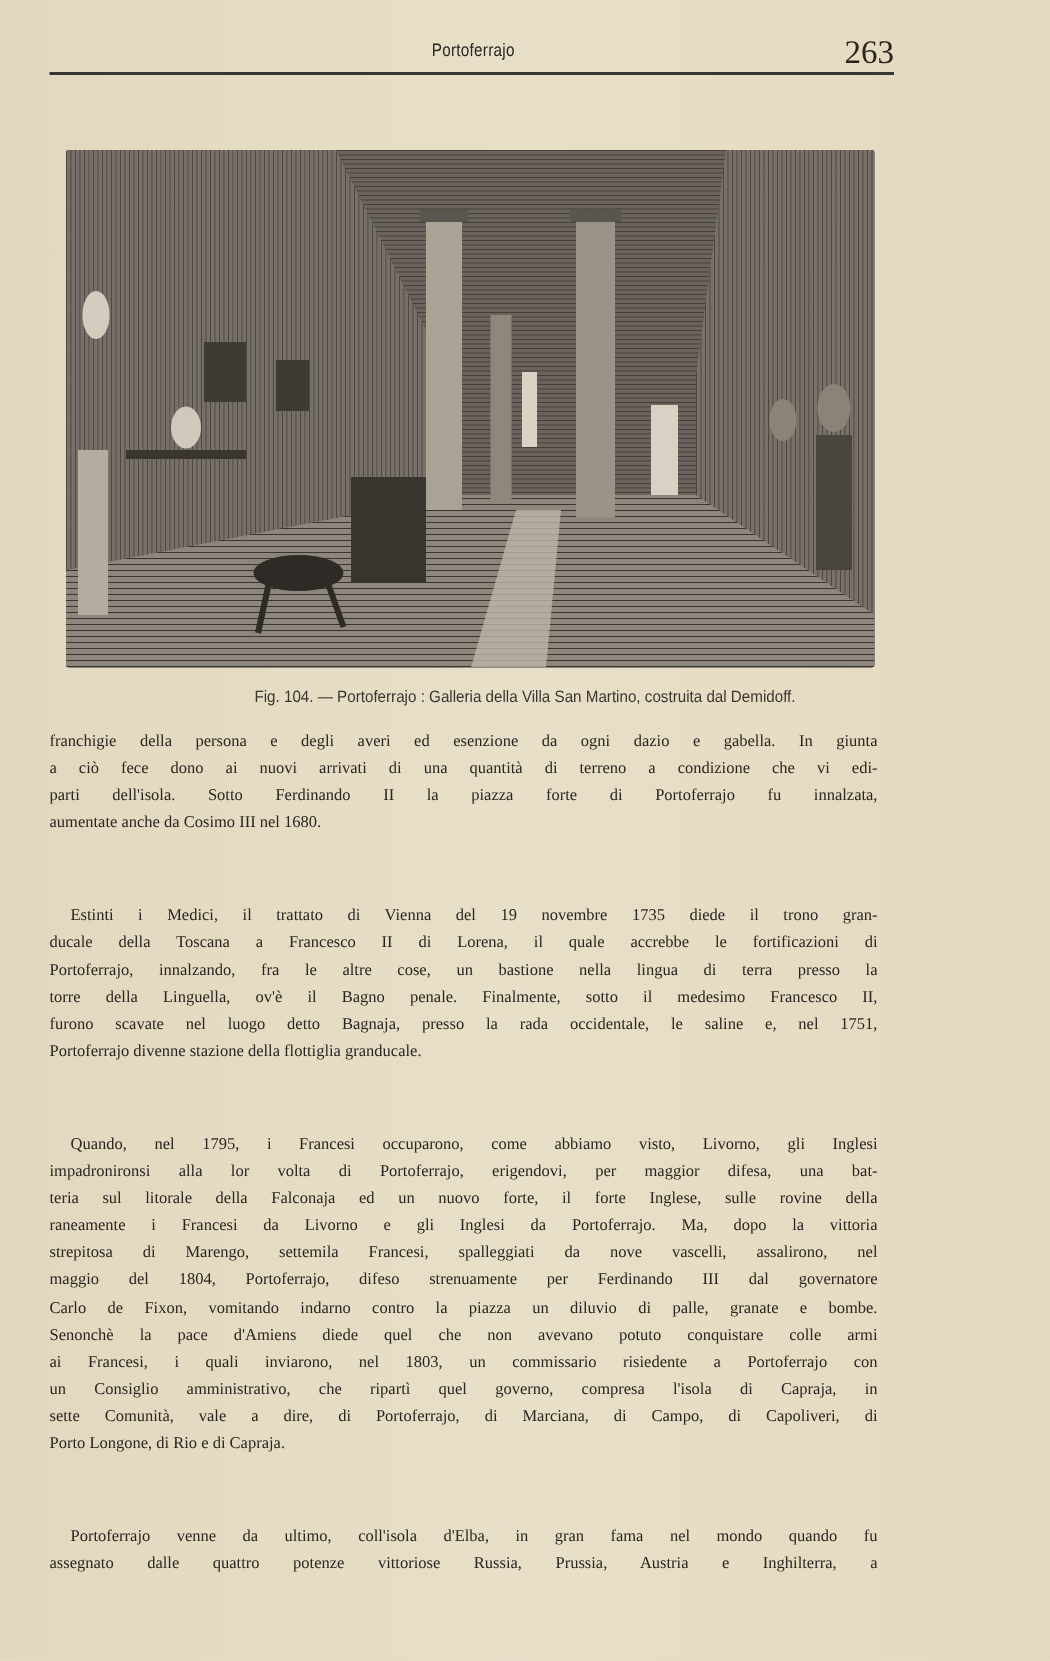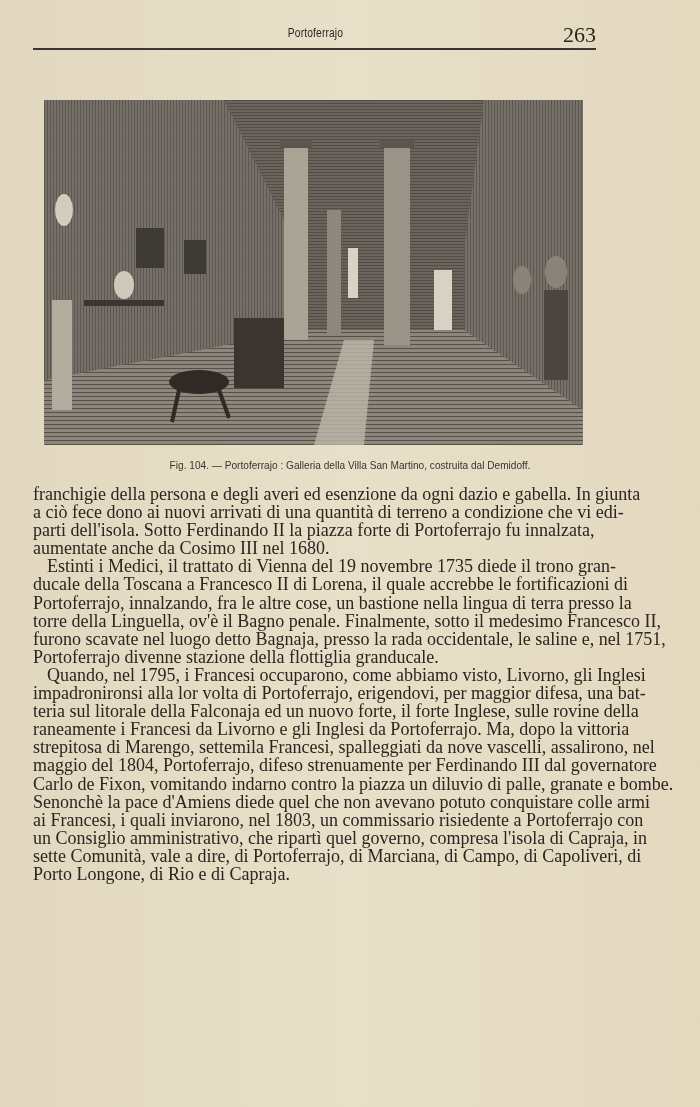--- a/index.html
+++ b/index.html
@@ -32,26 +32,26 @@
     background: #4a4540; overflow: hidden; border-radius: 2px;
   }
   .figure svg { width: 100%; height: 100%; display: block; }
   .caption {
     position: absolute; left: 0; right: 0; top: 459px; text-align: center;
     font-family: "Liberation Sans", sans-serif; font-size: 11px;
     transform: scaleX(0.92); color: #3a3530;
   }
   .body-text {
     position: absolute; left: 33px; top: 485px; width: 552px;
-    font-family: "Liberation Serif", serif; font-size: 18px; line-height: 18.1px;
+    font-family: "Liberation Serif", serif; font-size: 11px; line-height: 18.1px;
     text-align: justify;
   }
   .line { display: block; white-space: nowrap; text-align-last: justify; text-align: justify; }
   .line.last { text-align-last: left; }
-  .indent { padding-left: 14px; }
+  .indent { padding-left: 14px; margin-top: 44px; }
   .italic { }
 </style>
 </head>
 <body>
 
 <div class="header">
   <span class="running-title">Portoferrajo</span>
   <span class="page-number">263</span>
 </div>
 <div class="rule"></div>
@@ -140,13 +140,17 @@
       <span class="line">raneamente i Francesi da Livorno e gli Inglesi da Portoferrajo. Ma, dopo la vittoria</span>
       <span class="line">strepitosa di Marengo, settemila Francesi, spalleggiati da nove vascelli, assalirono, nel</span>
       <span class="line">maggio del 1804, Portoferrajo, difeso strenuamente per Ferdinando III dal governatore</span>
       <span class="line">Carlo de Fixon, vomitando indarno contro la piazza un diluvio di palle, granate e bombe.</span>
       <span class="line">Senonchè la pace d'Amiens diede quel che non avevano potuto conquistare colle armi</span>
       <span class="line">ai Francesi, i quali inviarono, nel 1803, un commissario risiedente a Portoferrajo con</span>
       <span class="line">un Consiglio amministrativo, che ripartì quel governo, compresa l'isola di Capraja, in</span>
       <span class="line">sette Comunità, vale a dire, di Portoferrajo, di Marciana, di Campo, di Capoliveri, di</span>
       <span class="line last">Porto Longone, di Rio e di Capraja.</span>
     </div>
+    <div>
+      <span class="line indent">Portoferrajo venne da ultimo, coll'isola d'Elba, in gran fama nel mondo quando fu</span>
+      <span class="line">assegnato dalle quattro potenze vittoriose Russia, Prussia, Austria e Inghilterra, a</span>
+    </div>
   </div>
 
 </body></html>

